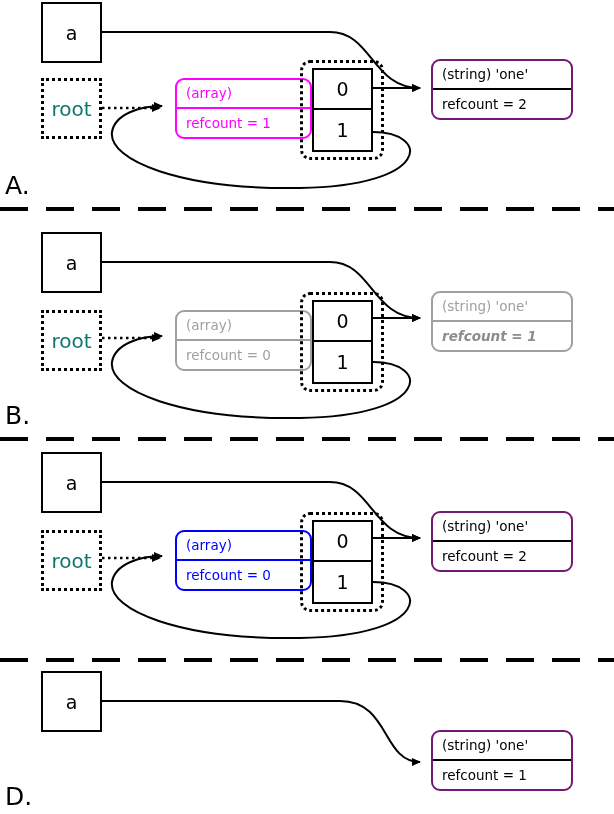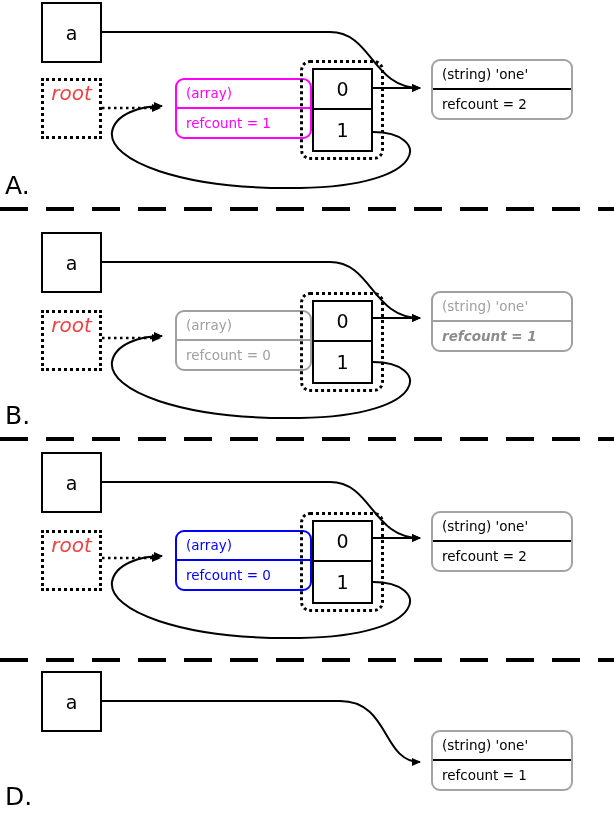--- a/index.html
+++ b/index.html
@@ -61,31 +61,31 @@
 
   
   .root-box {
     position: absolute;
     width: 61px;
     height: 61px;
     border: 3px dotted #000;
     background: #fff;
     box-sizing: border-box;
     display: flex;
+    align-items: center;
     justify-content: center;
     font-size: 20px;
-    font-style: italic;
-    color: #ef4444;
+    color: #0f766e;
   }
 
   
   .zval {
     position: absolute;
     box-sizing: border-box;
-    border: 2px solid #a3a3a3;
+    border: 2px solid #701a75;
     border-radius: 9px;
     background: #fff;
     overflow: hidden;
   }
   .zval .row {
     box-sizing: border-box;
     height: 50%;
     display: flex;
     align-items: center;
     padding-left: 9px;

